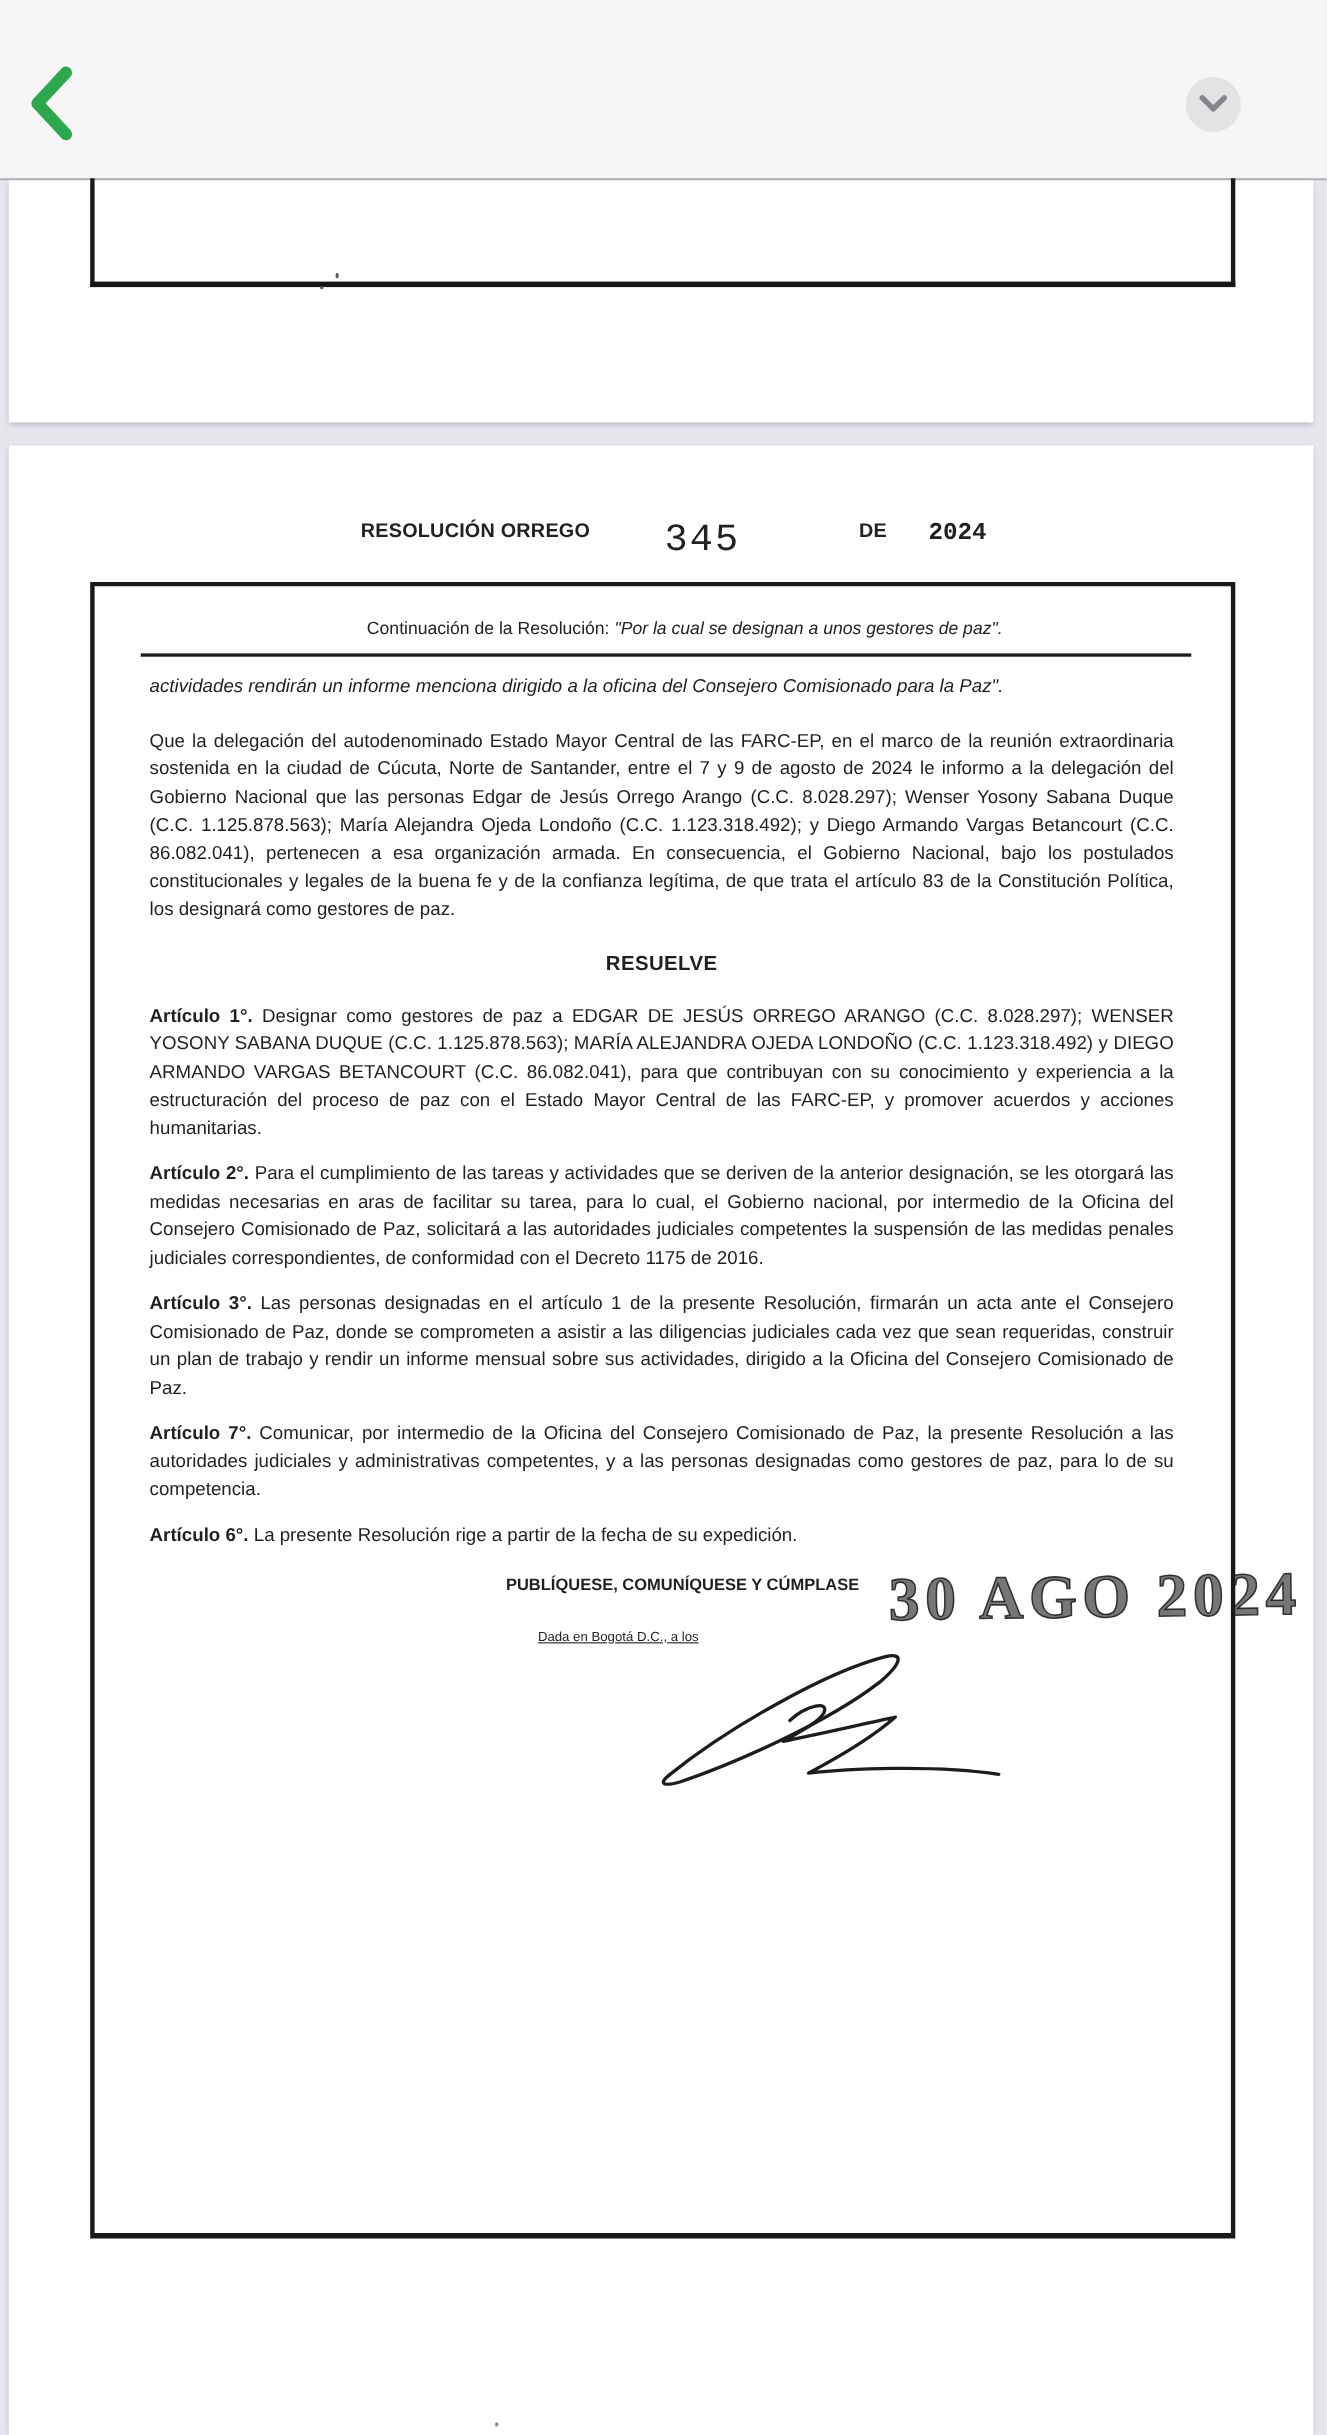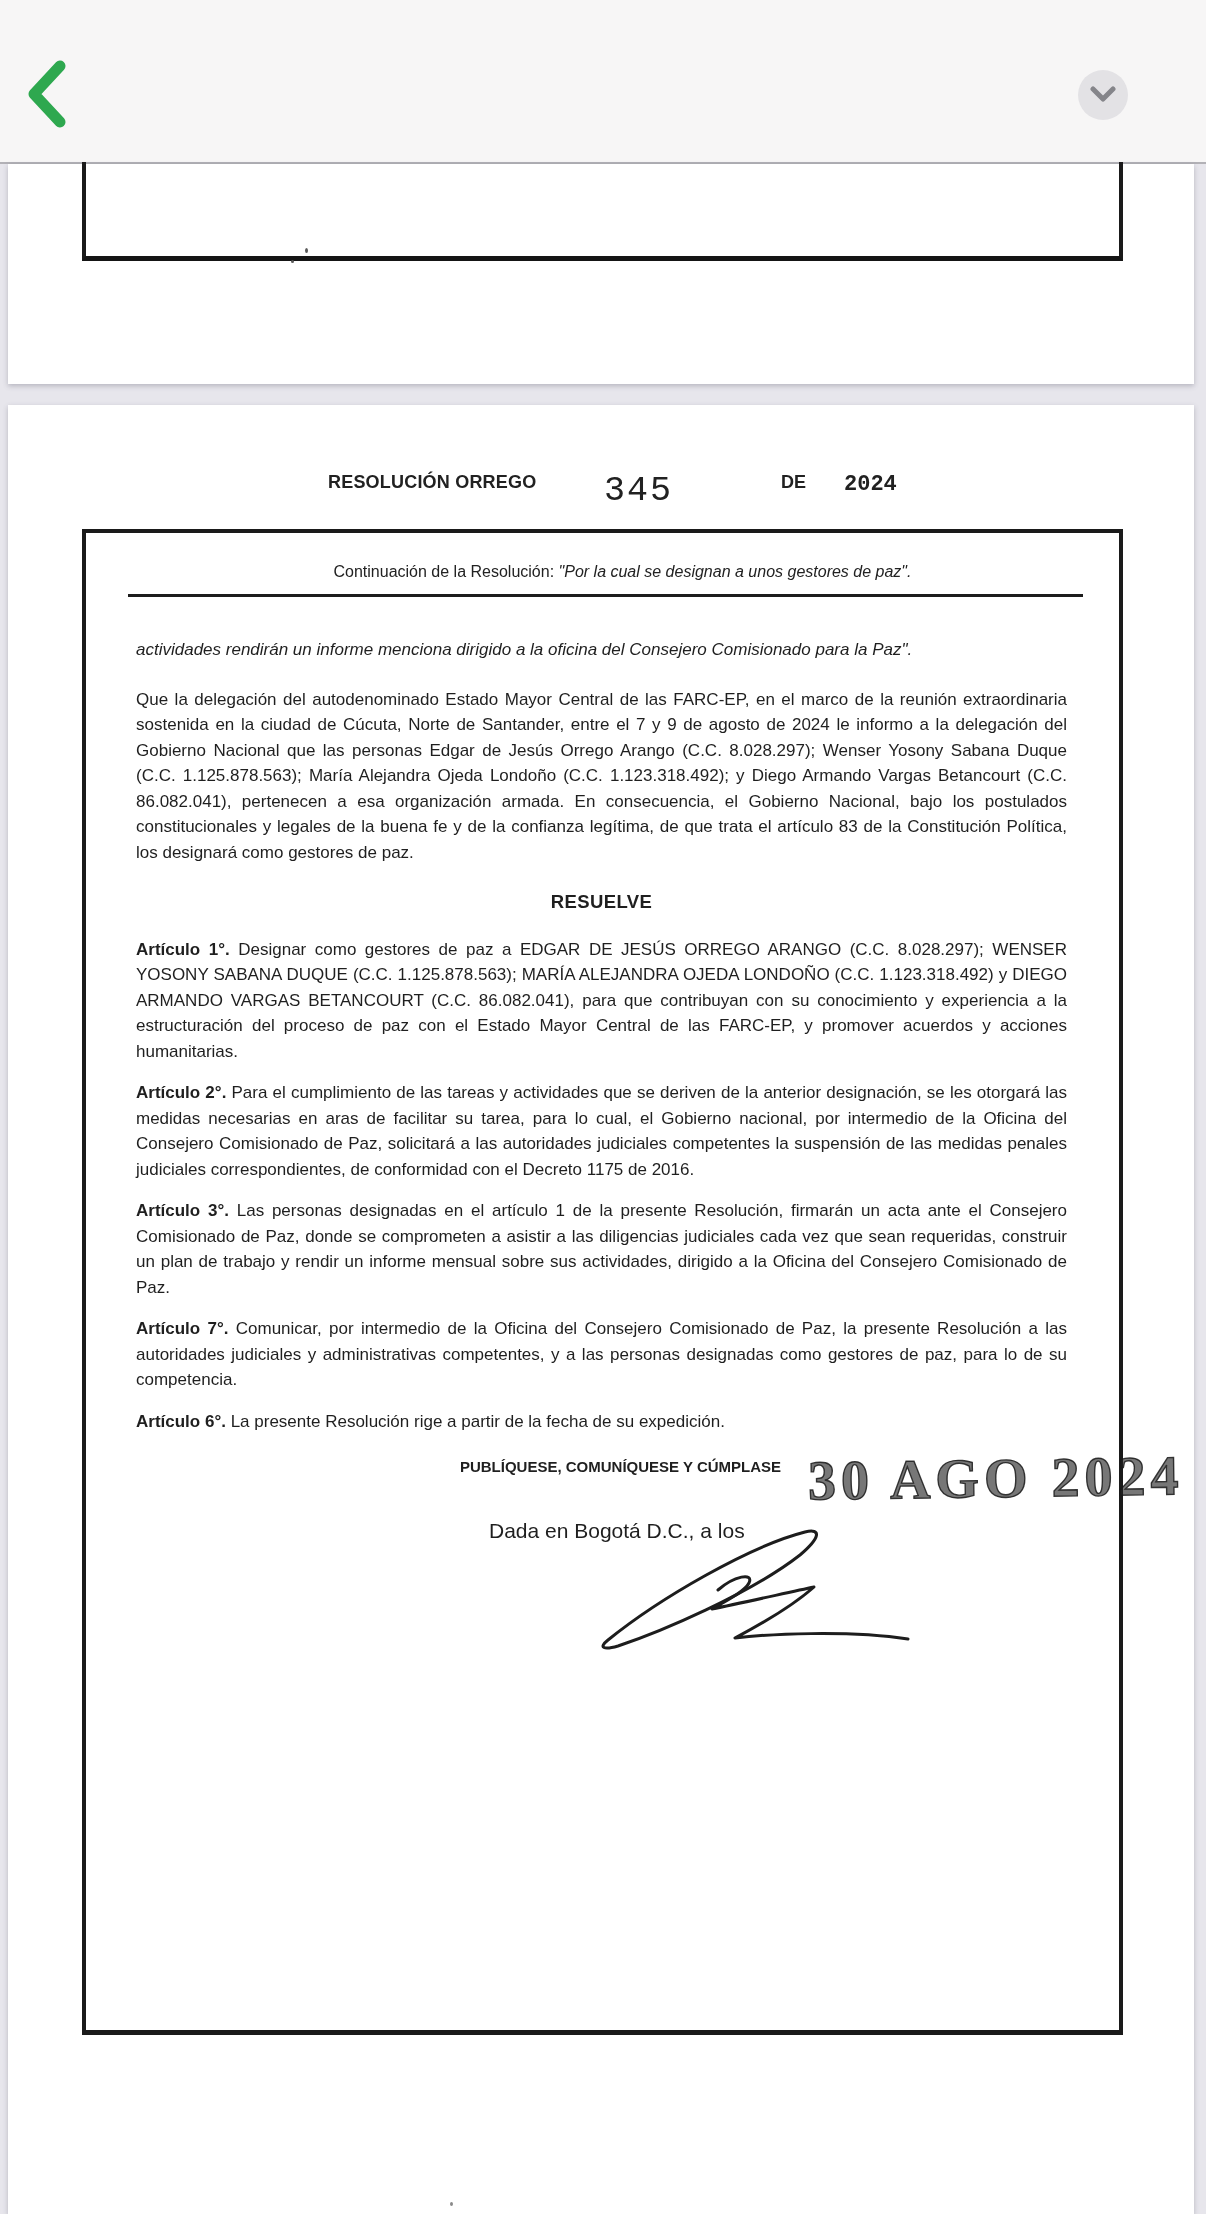--- a/index.html
+++ b/index.html
@@ -59,35 +59,35 @@
   }
   .continuation{
     margin:30px 0 0 0;text-align:center;font-size:16px;color:#222;
     transform:translateX(20px);
   }
   .continuation .quote{font-style:italic;}
   .cont-rule{
     margin:13px 36px 0 42px;border:none;border-top:3px solid #1c1c1c;height:0;
   }
   .bodytext{
-    padding:40px 52px 0 50px;font-size:17px;line-height:25.5px;color:#1f1f1f;
+    padding:14px 52px 0 50px;font-size:17px;line-height:25.5px;color:#1f1f1f;
     text-align:justify;
   }
   .bodytext p{margin:0 0 16px 0;}
   p.intro{font-style:italic;margin-bottom:24px;}
   p.considerando{margin-bottom:24px;}
   .resuelve{
     margin:8px 0 22px 0;text-align:center;font-size:18.5px;font-weight:700;letter-spacing:.4px;
   }
   .closing{
     margin:20px 0 0 0;text-align:center;font-size:15px;font-weight:700;
     transform:translateX(19px);white-space:nowrap;
   }
   .dada-row{position:relative;margin-top:22px;height:230px;}
-  .dada-text{position:absolute;left:353px;top:16px;font-size:21px;white-space:nowrap;}
+  .dada-text{position:absolute;left:353px;top:0;font-size:12px;white-space:nowrap;text-decoration:underline;}
   .date-stamp{
     position:absolute;left:672px;top:-36px;z-index:5;
     font-family:"Liberation Serif",serif;font-size:56px;font-weight:700;
     letter-spacing:5px;white-space:nowrap;
     color:rgba(35,35,35,0.62);
     -webkit-text-stroke:1.4px rgba(25,25,25,0.85);
     transform:rotate(-0.8deg);
   }
   .signature{position:absolute;left:462px;top:24px;}
 </style>

